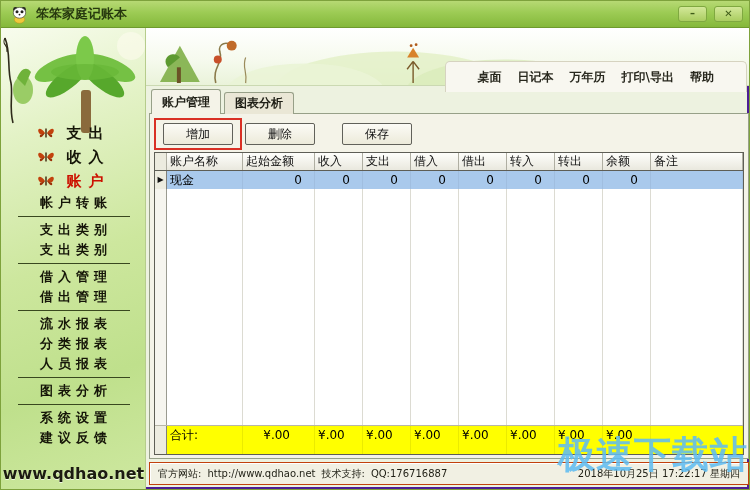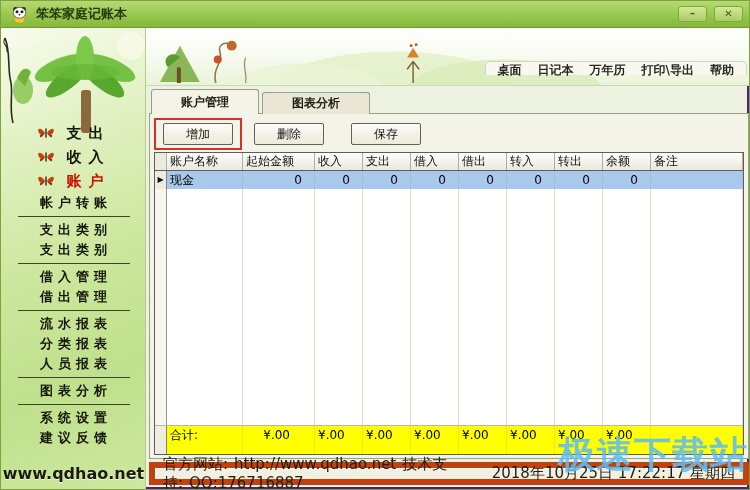--- a/index.html
+++ b/index.html
@@ -31,40 +31,40 @@
   .nav-item.mid { height:20px; line-height:20px; font-size:13px; font-weight:bold; color:#151508; letter-spacing:5px; text-indent:5px; }
   .nav-divider { width:112px; height:1px; background:#39481F; margin:3px 0; }
   .website { position:absolute; bottom:6px; left:0; width:145px; text-align:center;
     font-size:16px; font-weight:bold; color:#1B1B10; text-shadow:0 1px 0 rgba(255,255,255,.7); cursor:pointer; }
 
   
   .banner { position:absolute; left:145px; top:27px; right:0; height:58px;
     background:linear-gradient(180deg,#FFFFFF 0%,#F6FAEE 55%,#EAF3DA 100%);
     border-bottom:1px solid #CBD9B2; overflow:hidden; }
   .banner-art { position:absolute; left:0; top:0; width:100%; height:100%; }
-  .menustrip { position:absolute; top:60px; right:2px; height:14px; z-index:8;
-    display:flex; align-items:flex-start; padding:0 4px;
+  .menustrip { position:absolute; top:60px; right:2px; height:31px; z-index:8;
+    display:flex; align-items:center; padding:0 24px;
     background:#F8F7F0; border:1px solid #D6D3C0; border-bottom:none; border-radius:5px 5px 0 0; }
   .menu-item { font-size:12px; font-weight:bold; color:#28281E; padding:0 8px; cursor:pointer; white-space:nowrap; }
 
   
   .mainbg { position:absolute; left:145px; top:85px; right:2px; bottom:2px; background:#EDF2E0; }
   .tabbar { position:absolute; left:150px; top:88px; height:25px; display:flex; align-items:flex-end; z-index:6; }
-  .tab { height:22px; line-height:21px; padding:0 29px; margin-right:3px; font-size:12px; font-weight:bold; color:#1F1F16;
+  .tab { height:22px; line-height:21px; padding:0 10px; margin-right:3px; font-size:12px; font-weight:bold; color:#1F1F16;
     background:#EAE7D6; border:1px solid #97A088; border-bottom:none; border-radius:3px 3px 0 0; cursor:pointer; }
   .tab.active { height:25px; line-height:24px; background:#F4F3E8; position:relative; z-index:7; }
   .panel { position:absolute; left:148px; top:112px; width:600px; height:346px;
     background:#F4F3E8; border:1px solid #97A088; z-index:5; }
 
   
   .toolbar { position:absolute; left:4px; top:4px; height:32px; display:flex; align-items:center; }
   .btn { width:70px; height:22px; background:linear-gradient(#FCFBF6,#ECEADA);
     border:1px solid #61615A; border-radius:2px; font-size:12px; color:#111;
     text-align:center; line-height:20px; cursor:pointer; }
-  .hl { border:2px solid #D93025; padding:3px 7px; margin-right:12px; }
+  .hl { border:2px solid #D93025; padding:3px 7px; margin-right:3px; }
   .btn + .btn, .hl + .btn { margin-left:0; }
   .toolbar .btn.plain { margin-right:27px; }
 
   
   .grid { position:absolute; left:4px; right:4px; top:38px; bottom:3px;
     border:1px solid #5E5E56; background:#fff; display:flex; flex-direction:column; font-size:12px; }
   .trow { display:flex; width:100%; }
   .c { border-right:1px solid #C6C5B8; overflow:hidden; white-space:nowrap; padding:0 3px; }
   .c:last-child { border-right:none; }
   .w-ind { width:12px; flex:0 0 12px; padding:0; }
@@ -83,22 +83,22 @@
   .filler { flex:1 1 auto; }
   .filler .c { border-right:1px solid #DCDBD2; }
   .filler .w-ind { background:#F6F5EF; border-right:1px solid #9A9A90; }
   .totals { height:29px; line-height:18px; background:#FFFF00; border-top:1px solid #B7B6A8; }
   .totals .c { border-right:1px solid rgba(0,0,0,0.08); }
   .totals .w-ind { background:#EDECE0; border-right:1px solid #80807A; }
   .totals .num { padding-right:24px; }
 
   
   .statusbar { position:absolute; left:148px; top:461px; width:600px; height:23px;
-    background:#F1F0E3; border:6px solid #c2410c; box-shadow:inset 1px 1px 0 #FFFFFF;
-    display:flex; align-items:center; font-size:15px; color:#1E1E14; padding:0 8px; z-index:6; }
+    background:#F1F0E3; border:1px solid #c2410c; box-shadow:inset 1px 1px 0 #FFFFFF;
+    display:flex; align-items:center; font-size:10px; color:#1E1E14; padding:0 8px; z-index:6; }
   .sb-left span { margin-right:6px; }
   .sb-right { margin-left:auto; white-space:nowrap; }
 
   
   .watermark { position:absolute; left:557px; top:429px; z-index:60; font-size:37px; font-weight:bold;
     color:rgba(96,188,240,0.88); letter-spacing:1px; pointer-events:none; white-space:nowrap; }
 </style>
 </head>
 <body>
 

